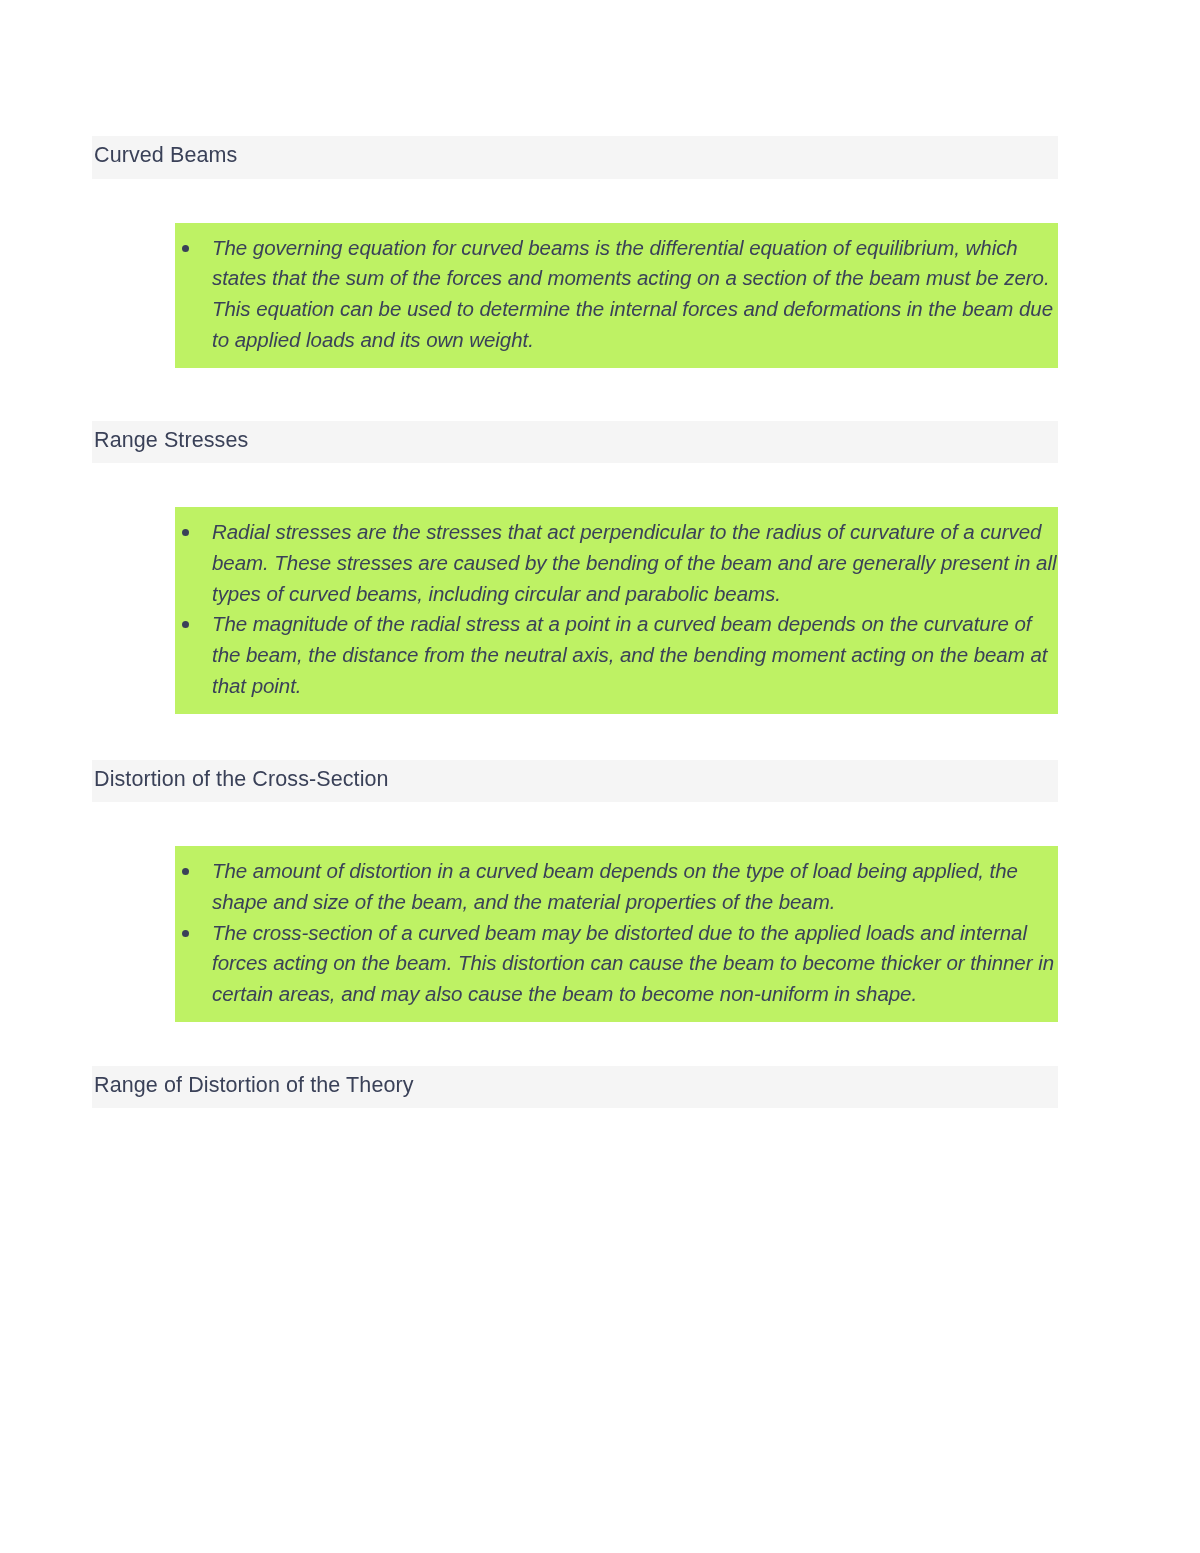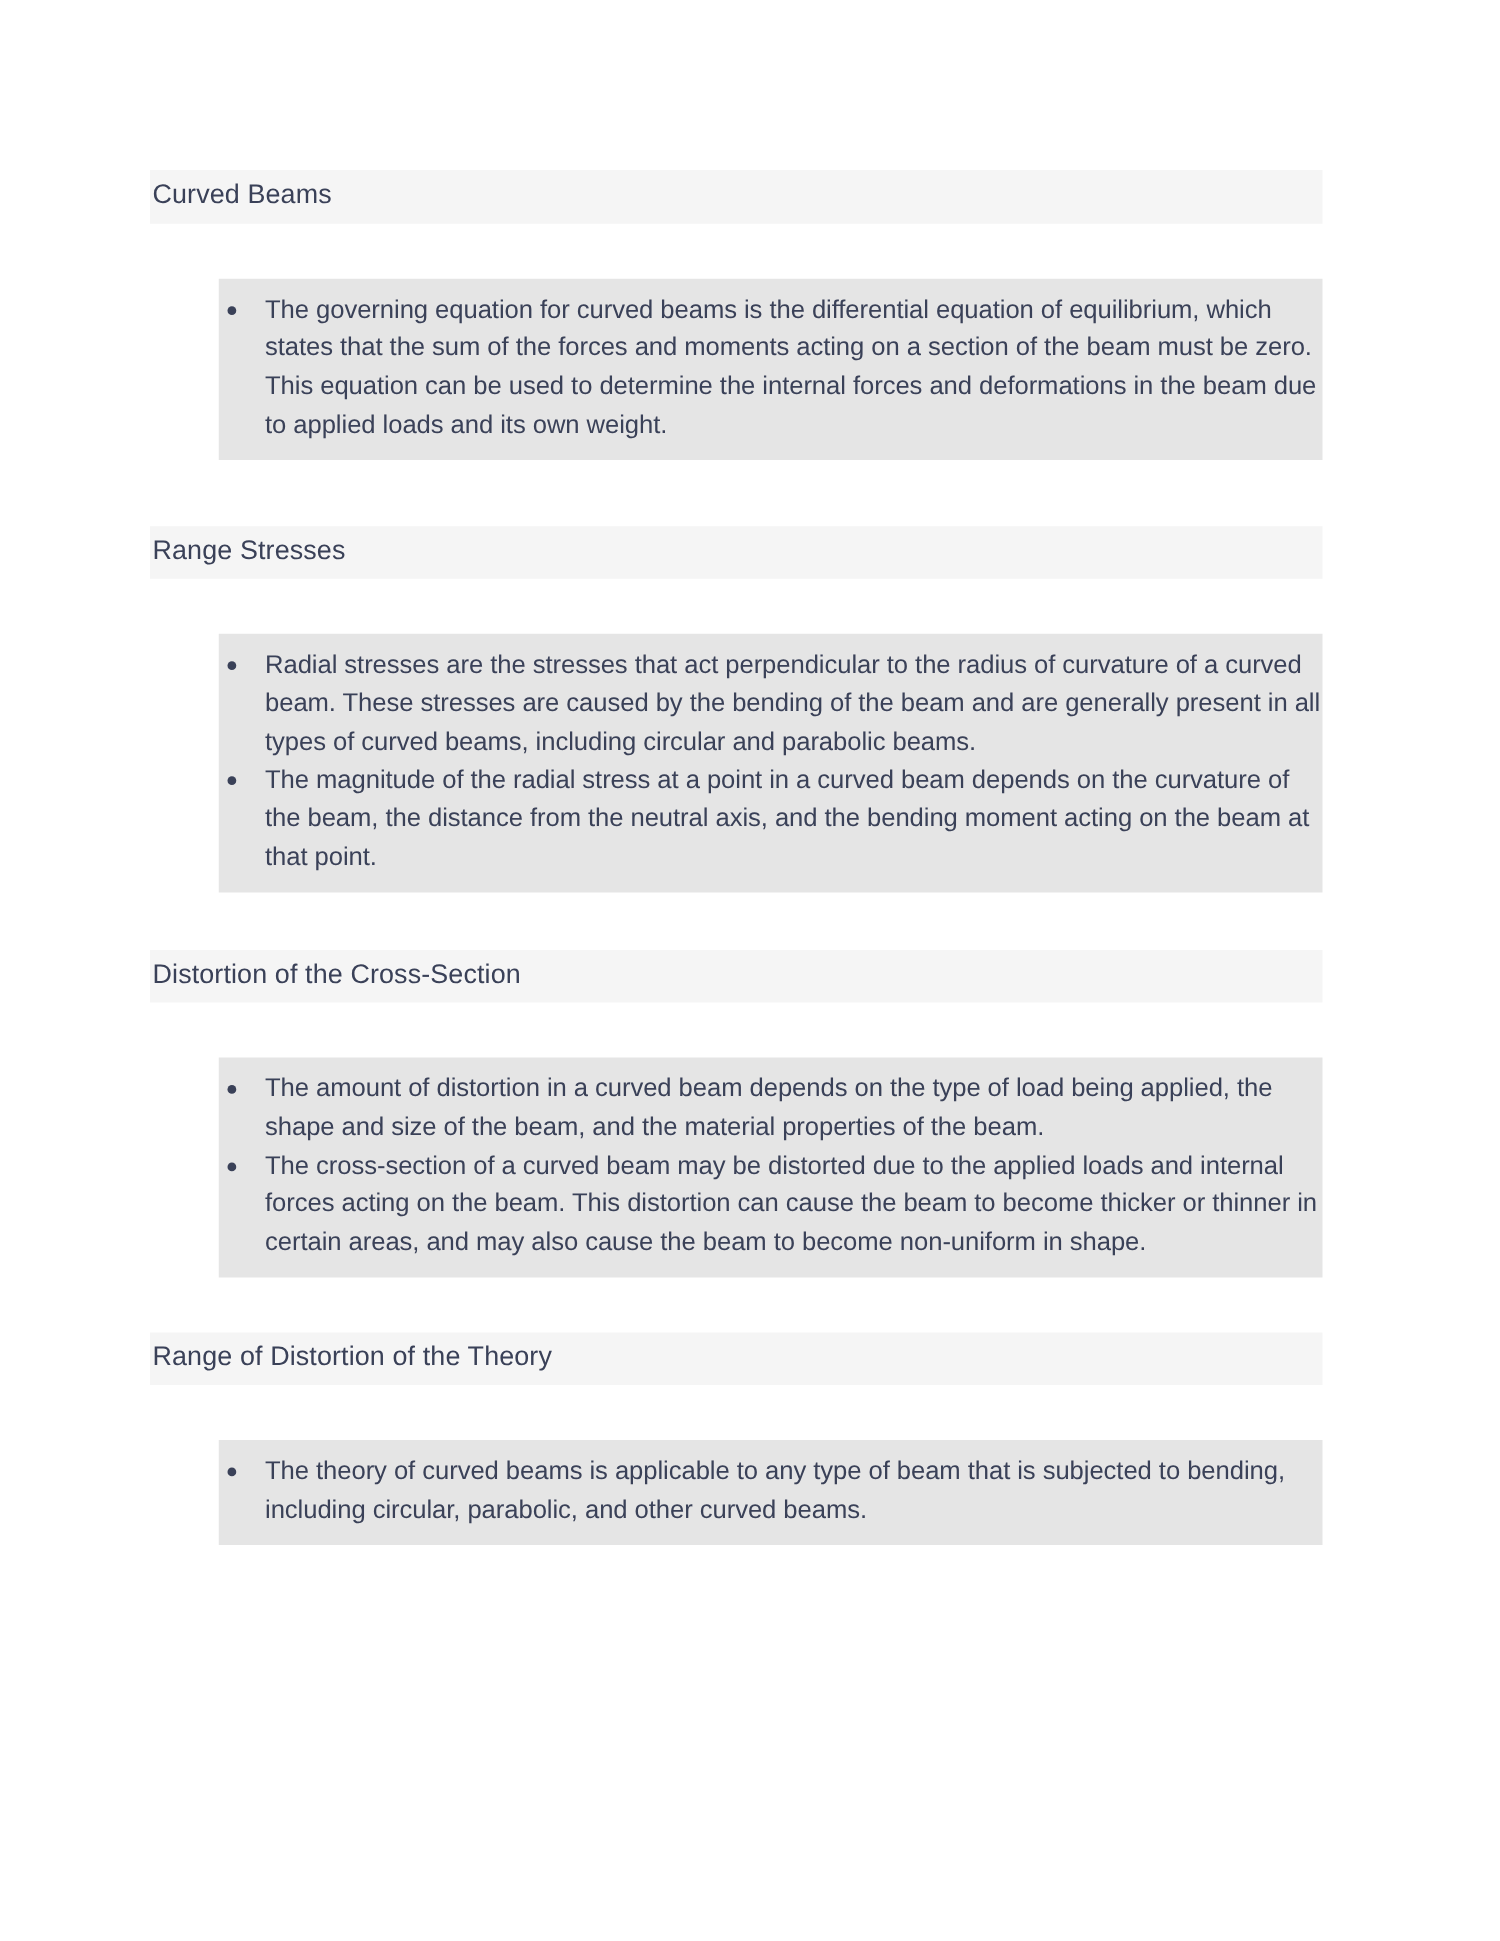--- a/index.html
+++ b/index.html
@@ -24,41 +24,42 @@
   }
 
   
   .section {
     margin: 0;
   }
 
   
   .heading-band {
     background: #f5f5f5;
-    margin-left: 120px;
+    margin-left: 92px;
     margin-right: 142px;       
     padding: 6px 0 9px 2px;
     box-sizing: border-box;
   }
   .heading-text {
     font-size: 21.5px;
     font-weight: 400;
     line-height: 1.28;
     letter-spacing: 0.1px;
     color: #3a4158;
     margin: 0;
   }
 
   
   .bullet-band {
-    background: #e5e5e5;
+    background: #bef264;
     margin-left: 175px;
     margin-right: 142px;       
     padding: 10px 0 12px 0;
     box-sizing: border-box;
+    font-style: italic;
   }
   ul.bullets {
     list-style: none;
     margin: 0;
     padding: 0;
   }
   ul.bullets > li {
     position: relative;
     padding-left: 37px;
     font-size: 20.5px;
@@ -147,23 +148,15 @@
     </div>
   </div>
 
   <div class="gap-after-list-3"></div>
 
   <div class="section">
     <div class="heading-band">
       <h2 class="heading-text">Range of Distortion of the Theory</h2>
     </div>
     <div class="gap-after-heading"></div>
-    <div class="bullet-band">
-      <ul class="bullets">
-        <li>
-          <span class="bullet-dot"></span>
-          <span>The theory of curved beams is applicable to any type of beam that is subjected to bending, including circular, parabolic, and other curved beams.</span>
-        </li>
-      </ul>
-    </div>
   </div>
 
 </div>
 
 </body></html>

